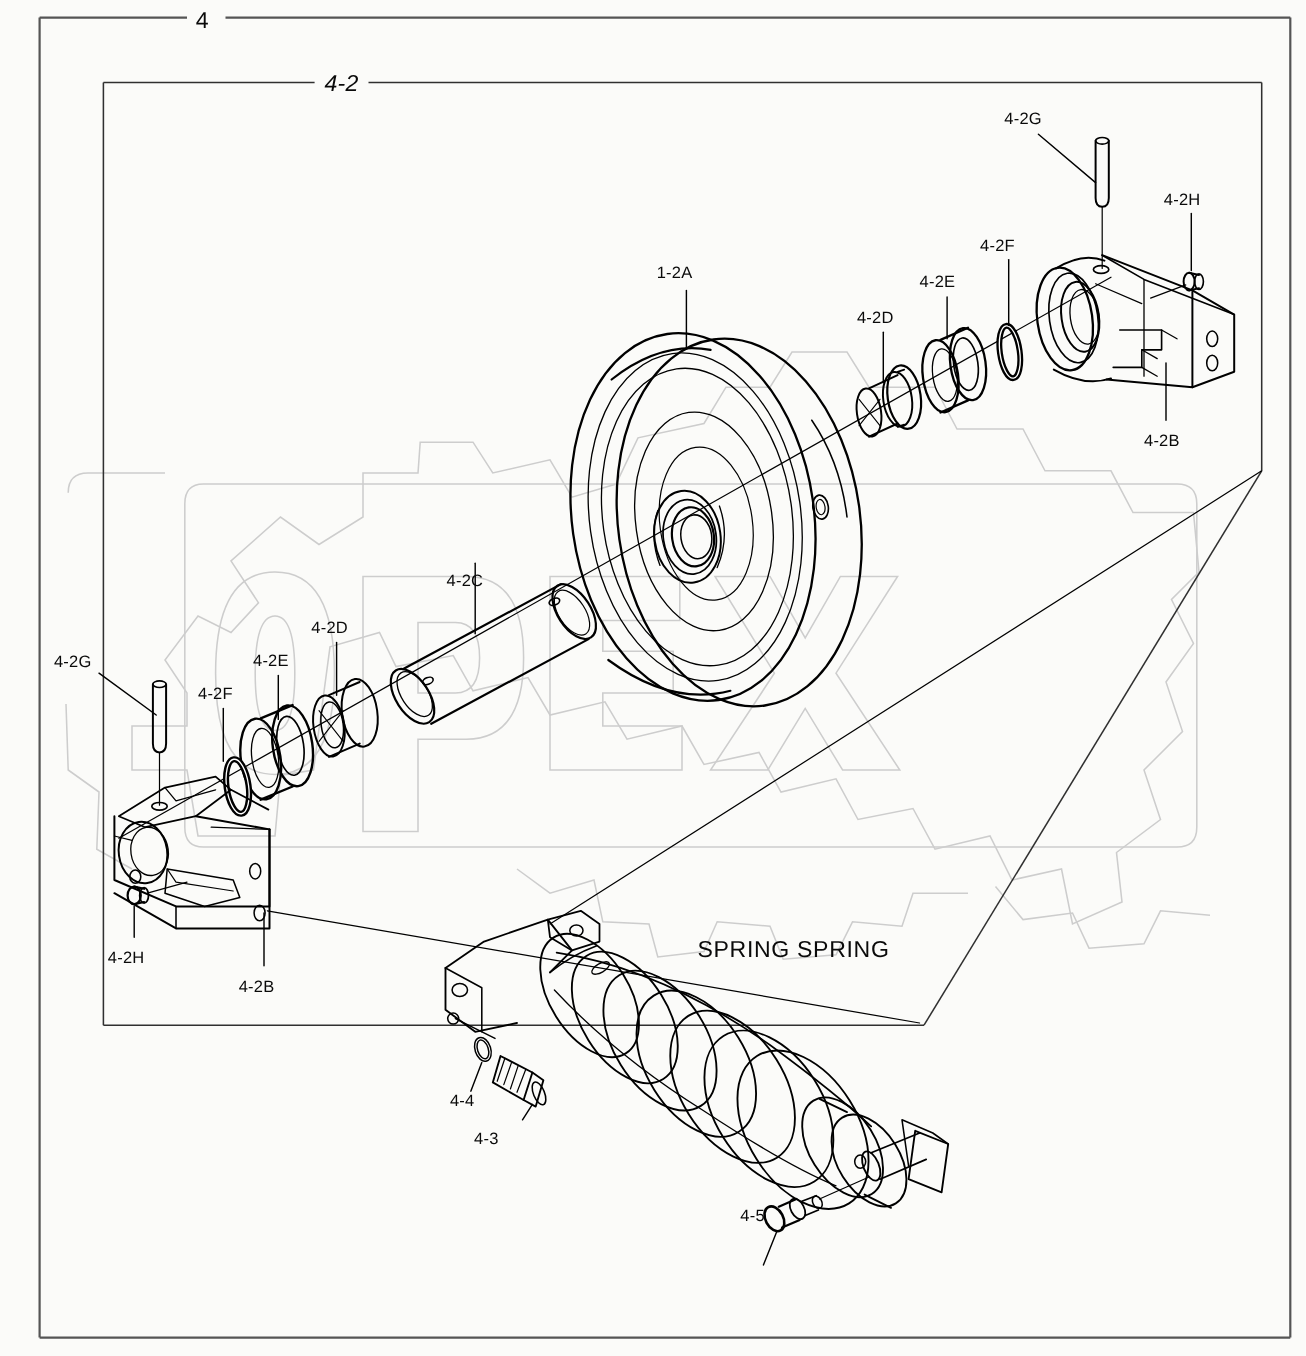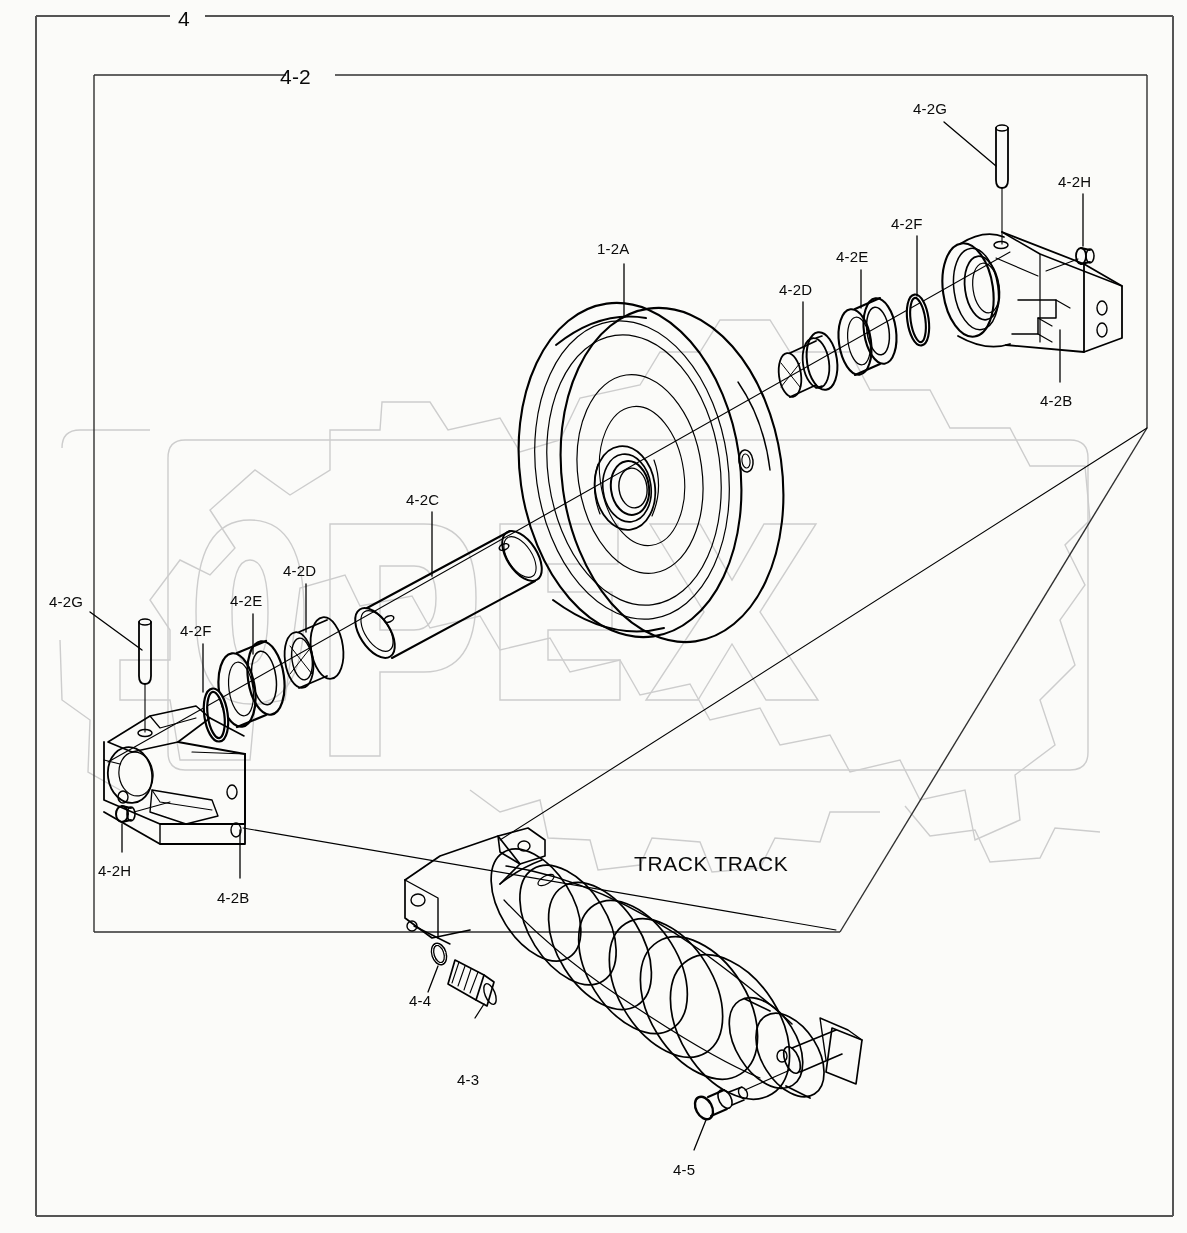--- a/index.html
+++ b/index.html
@@ -382,34 +382,34 @@
       <g stroke-width="1.1">
         <path d="M243 828 L836 930"></path>
         <path d="M1147 428 L500 840"></path>
       </g>
 
     </g>
   </svg>
 
   <div id="labels">
       <div class="lbl frame" style="left: 178px; top: 8px;">4</div>
-      <div class="lbl frame" style="left: 280px; top: 66px;">4-2</div>
+      <div class="lbl frame" style="left: 295px; top: 66px; font-style: italic;">4-2</div>
       <div class="lbl" style="left: 597px; top: 241px;">1-2A</div>
       <div class="lbl" style="left: 1040px; top: 393px;">4-2B</div>
-      <div class="lbl" style="left: 406px; top: 492px;">4-2C</div>
+      <div class="lbl" style="left: 406px; top: 521px;">4-2C</div>
       <div class="lbl" style="left: 779px; top: 282px;">4-2D</div>
       <div class="lbl" style="left: 836px; top: 249px;">4-2E</div>
       <div class="lbl" style="left: 891px; top: 216px;">4-2F</div>
       <div class="lbl" style="left: 913px; top: 101px;">4-2G</div>
       <div class="lbl" style="left: 1058px; top: 174px;">4-2H</div>
       <div class="lbl" style="left: 283px; top: 563px;">4-2D</div>
       <div class="lbl" style="left: 230px; top: 593px;">4-2E</div>
       <div class="lbl" style="left: 180px; top: 623px;">4-2F</div>
       <div class="lbl" style="left: 49px; top: 594px;">4-2G</div>
       <div class="lbl" style="left: 98px; top: 863px;">4-2H</div>
       <div class="lbl" style="left: 217px; top: 890px;">4-2B</div>
-      <div class="lbl track" style="left: 634px; top: 853px;">TRACK TRACK</div>
+      <div class="lbl track" style="left: 634px; top: 853px;">SPRING SPRING</div>
       <div class="lbl" style="left: 409px; top: 993px;">4-4</div>
-      <div class="lbl" style="left: 457px; top: 1028px; margin-top: 44px;">4-3</div>
-      <div class="lbl" style="left: 673px; top: 1162px;">4-5</div>
+      <div class="lbl" style="left: 431px; top: 1028px;">4-3</div>
+      <div class="lbl" style="left: 673px; top: 1098px;">4-5</div>
     </div>
 
 </div>
 
 </body></html>

